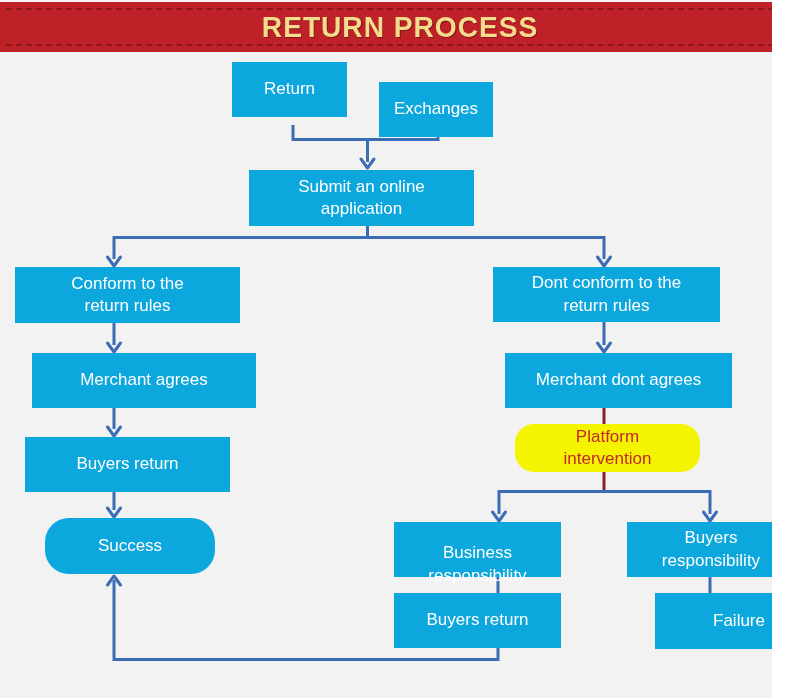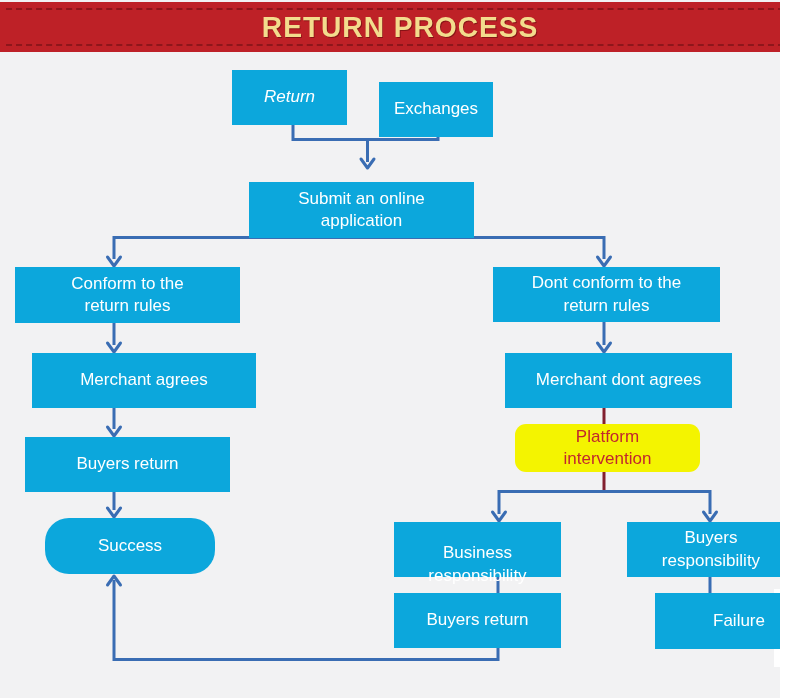--- a/index.html
+++ b/index.html
@@ -12,21 +12,20 @@
     --connector-blue:#3A6DB3;
     --connector-maroon:#82202E;
     --highlight-bg:#F4F400;
     --highlight-text:#C1272D;
   }
   html,body{margin:0;padding:0;}
   body{font-family:"Liberation Sans",sans-serif;background:#fff;}
   .stage{
     position:relative;width:772px;height:698px;overflow:hidden;
     background:var(--canvas-bg);
-    padding-left:8px;
   }
   .banner{
     position:absolute;left:0;top:2px;width:800px;height:50px;
     background:var(--banner-bg);
     display:flex;align-items:center;justify-content:center;
   }
   .banner::before{
     content:"";position:absolute;left:6px;right:6px;top:6px;bottom:6px;
     border-top:2px dashed var(--banner-stitch);
     border-bottom:2px dashed var(--banner-stitch);
@@ -43,27 +42,27 @@
   .connectors .maroon{stroke:var(--connector-maroon);stroke-width:3;fill:none;}
   .connectors .head{stroke:var(--connector-blue);stroke-width:3;fill:none;stroke-linejoin:round;stroke-linecap:round;}
   .node{
     position:absolute;background:var(--node-fill);color:var(--node-text);
     display:flex;align-items:center;justify-content:center;text-align:center;
     font-size:17px;line-height:1.3;
   }
   .node span{display:block;}
   .node.highlight{
     background:var(--highlight-bg);color:var(--highlight-text);
-    border-radius:11px;
+    border-radius:19px;
   }
   .white-patch{position:absolute;background:#FFFFFF;}
   
-  .n-return{left:232px;top:70px;width:115px;height:55px;font-style:italic;}
+  .n-return{left:232px;top:62px;width:115px;height:55px;}
   .n-exchanges{left:379px;top:82px;width:114px;height:55px;}
-  .n-submit{left:249px;top:170px;width:225px;height:56px;margin-top:12px;}
+  .n-submit{left:249px;top:170px;width:225px;height:56px;}
   .n-submit span{max-width:172px;}
   .n-conform{left:15px;top:267px;width:225px;height:56px;}
   .n-conform span{max-width:155px;}
   .n-dontconform{left:493px;top:267px;width:227px;height:55px;text-align:center;}
   .n-dontconform span{max-width:180px;}
   .n-magrees{left:32px;top:353px;width:224px;height:55px;}
   .n-mdontagrees{left:493px;top:353px;width:227px;height:55px;margin-left:12px;}
   .n-breturnL{left:25px;top:437px;width:205px;height:55px;}
   .n-platform{left:515px;top:424px;width:185px;height:48px;}
   .n-platform span{max-width:120px;}

